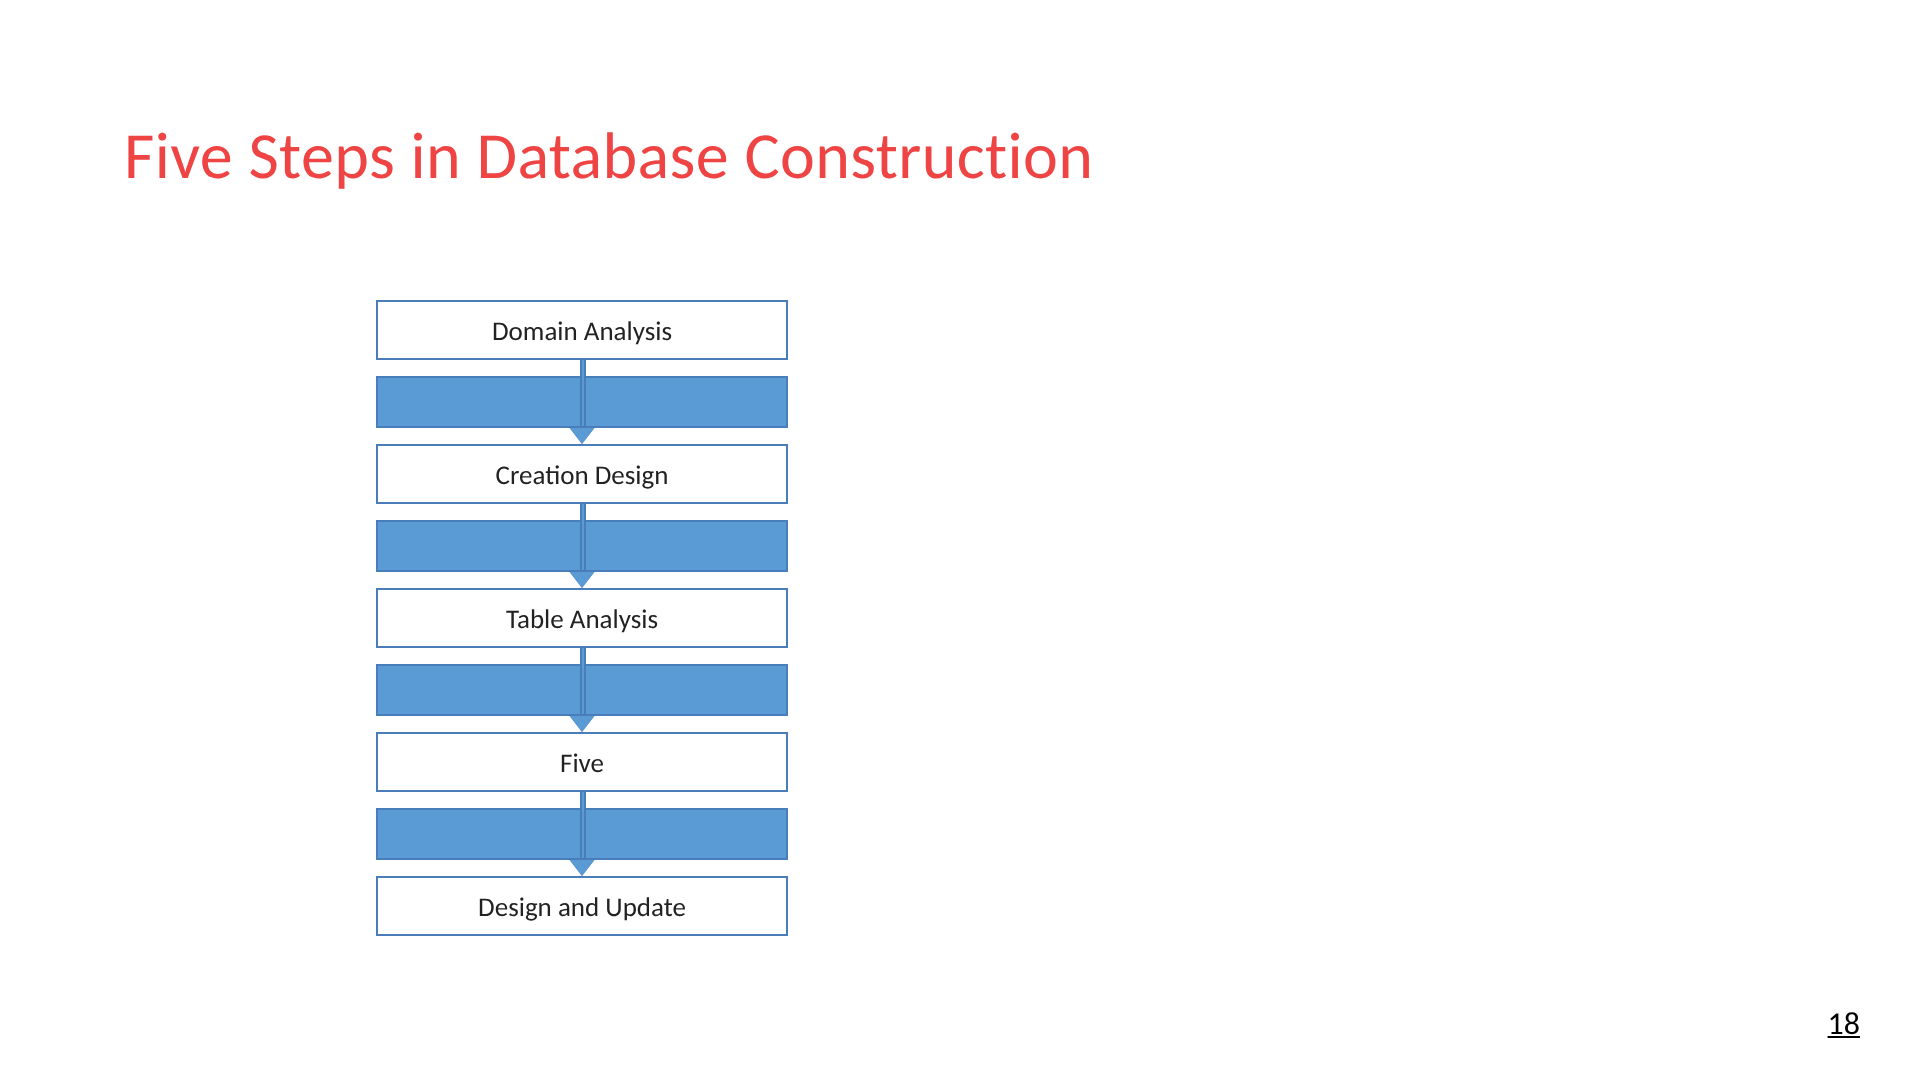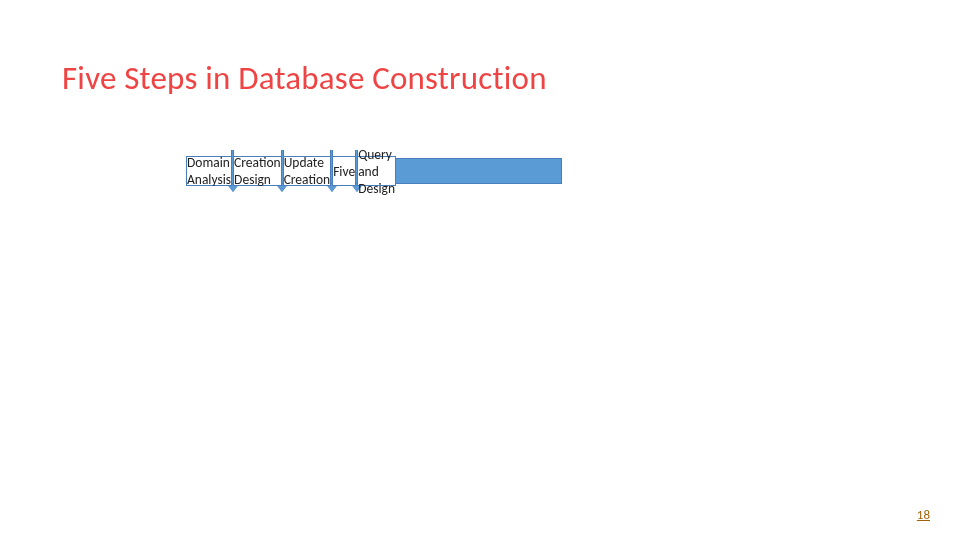--- a/index.html
+++ b/index.html
@@ -12,21 +12,21 @@
     font-weight: 400;
     color: #ef4444;
     letter-spacing: 0.2px;
   }
   .flow {
     position: absolute;
     top: 150px;
     left: 186px;
     width: 210px;
     display: flex;
-    flex-direction: row;
+    flex-direction: column;
     align-items: center;
   }
   .step {
     width: 206px;
     height: 30px;
     background: #fff;
     border: 1.5px solid #4a7ebb;
     color: #222;
     font-size: 13.5px;
     display: flex;
@@ -85,22 +85,22 @@
     width: 0;
     height: 0;
     border-left: 7px solid transparent;
     border-right: 7px solid transparent;
     border-top: 9px solid #4a7ebb;
   }
   .page-num {
     position: absolute;
     bottom: 18px;
     right: 30px;
-    font-size: 13px;
-    color: #a16207;
+    font-size: 16px;
+    color: #000000;
     text-decoration: underline;
   }
 </style>
 </head>
 <body>
 
 <div class="title">Five Steps in Database Construction</div>
 
 <div class="flow">
 
@@ -124,21 +124,21 @@
   <div class="connector">
     <div class="connector-bar"></div>
     <div class="connector-arrow">
       <div class="shaft"></div>
       <div class="head-outline"></div>
       <div class="head"></div>
     </div>
   </div>
 
   <div class="step">
-    <span>Update Creation</span>
+    <span>Table Analysis</span>
   </div>
 
   <div class="connector">
     <div class="connector-bar"></div>
     <div class="connector-arrow">
       <div class="shaft"></div>
       <div class="head-outline"></div>
       <div class="head"></div>
     </div>
   </div>
@@ -150,18 +150,18 @@
   <div class="connector">
     <div class="connector-bar"></div>
     <div class="connector-arrow">
       <div class="shaft"></div>
       <div class="head-outline"></div>
       <div class="head"></div>
     </div>
   </div>
 
   <div class="step">
-    <span>Query and Design</span>
+    <span>Design and Update</span>
   </div>
 
 </div>
 
 <div class="page-num">18</div>
 
 </body></html>

